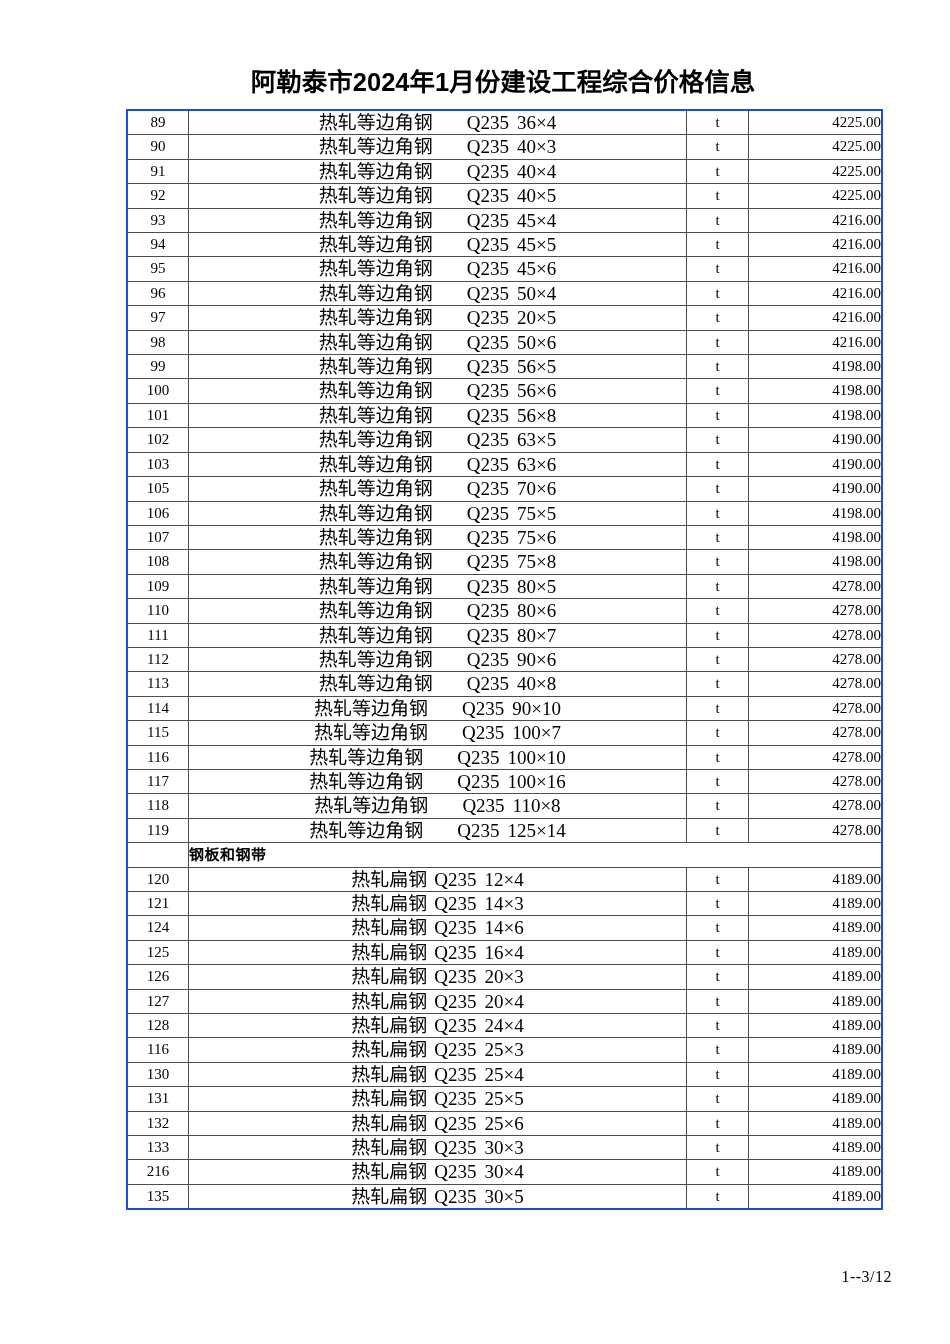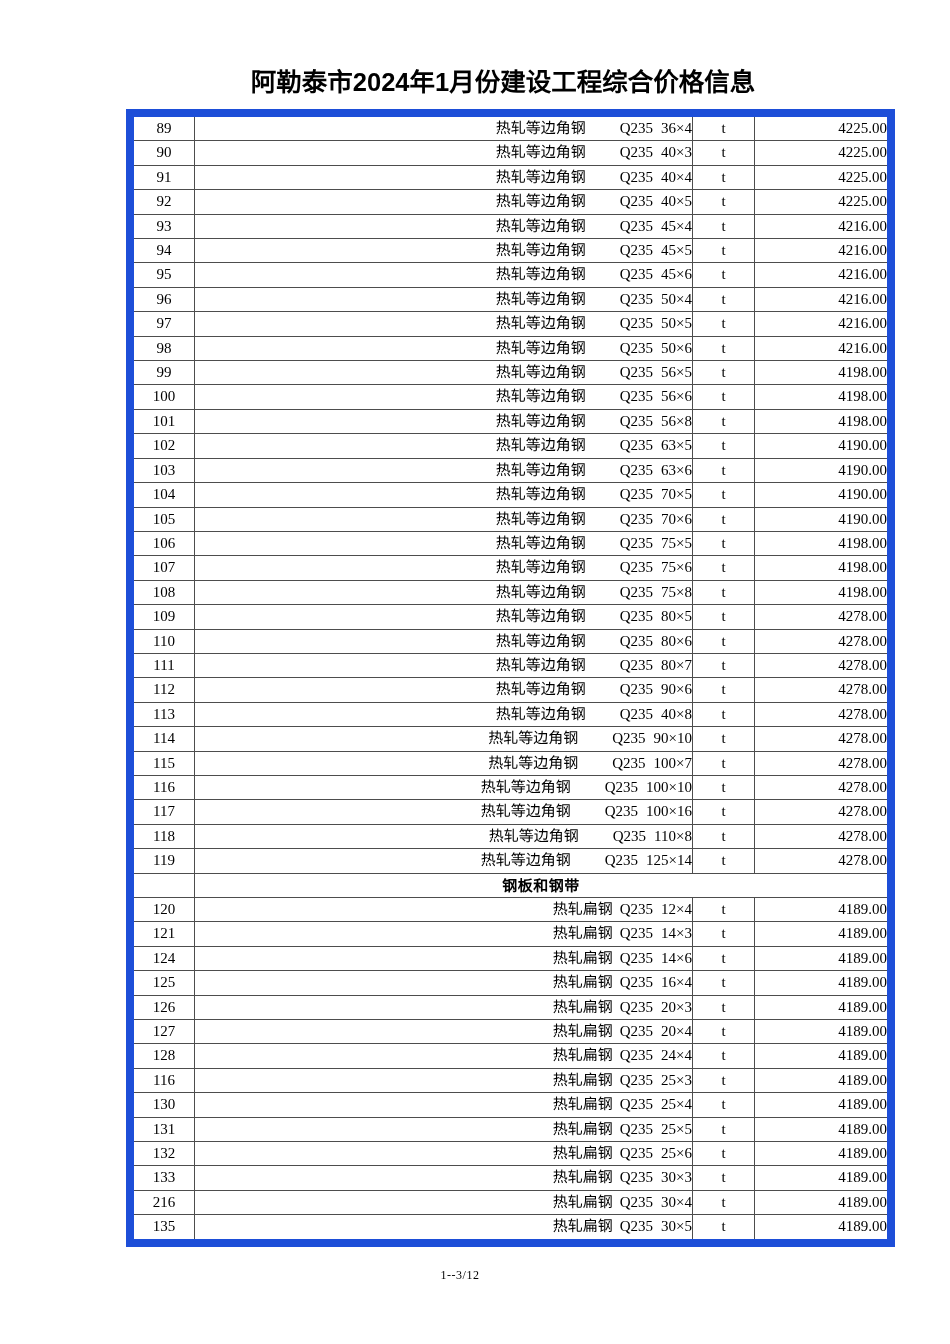--- a/index.html
+++ b/index.html
@@ -55,31 +55,31 @@
     height: 23.4px;
     padding: 0;
     line-height: 23.4px;
     vertical-align: middle;
     overflow: hidden;
     white-space: nowrap;
   }
 
   
   .price-table {
-    border: 8px solid #1d4ed8;
+    border: 2px solid #1d4ed8;
   }
 
   .col-no    { width: 60px;  text-align: center; font-size: 15px; }
-  .col-desc  { width: 497px; text-align: right;   padding-left: 6px; font-size: 15px; }
+  .col-desc  { width: 497px; text-align: center;   padding-left: 6px; font-size: 19px; }
   .col-unit  { width: 61px;  text-align: center; font-size: 15px; }
   .col-price { width: 132px; text-align: right;  padding-right: 8px; font-size: 15px; }
 
   
   .section-row .section-cell {
-    text-align: center;
+    text-align: left;
     font-family: "Liberation Sans", "DejaVu Sans", sans-serif;
     font-weight: bold;
     font-size: 15px;
     letter-spacing: 0.5px;
   }
   .section-row .section-blank {
     border-right: 1px solid #4d4d4d;
   }
 
   
@@ -89,22 +89,22 @@
   .spec-grade  { display: inline; }
   .spec-gap    { display: inline-block; width: 8px; }
   .spec-size   { display: inline; }
 
   
   .page-footer {
     position: absolute;
     left: 0;
     top: 1268px;
     width: 864px;
-    text-align: center;
-    font-size: 12px;
+    text-align: right;
+    font-size: 16px;
     letter-spacing: 0.5px;
   }
 </style>
 </head>
 <body>
 
 <div class="page">
 
   <h1 class="doc-title">阿勒泰市2024年1月份建设工程综合价格信息</h1>
 
@@ -159,21 +159,21 @@
           <td class="col-price">4216.00</td>
         </tr>
         <tr>
           <td class="col-no">96</td>
           <td class="col-desc"><span class="desc-name">热轧等边角钢</span><span class="desc-gap-wide"></span><span class="spec-grade">Q235</span><span class="spec-gap"></span><span class="spec-size">50×4</span></td>
           <td class="col-unit">t</td>
           <td class="col-price">4216.00</td>
         </tr>
         <tr>
           <td class="col-no">97</td>
-          <td class="col-desc"><span class="desc-name">热轧等边角钢</span><span class="desc-gap-wide"></span><span class="spec-grade">Q235</span><span class="spec-gap"></span><span class="spec-size">50×5</span></td>
+          <td class="col-desc"><span class="desc-name">热轧等边角钢</span><span class="desc-gap-wide"></span><span class="spec-grade">Q235</span><span class="spec-gap"></span><span class="spec-size">20×5</span></td>
           <td class="col-unit">t</td>
           <td class="col-price">4216.00</td>
         </tr>
         <tr>
           <td class="col-no">98</td>
           <td class="col-desc"><span class="desc-name">热轧等边角钢</span><span class="desc-gap-wide"></span><span class="spec-grade">Q235</span><span class="spec-gap"></span><span class="spec-size">50×6</span></td>
           <td class="col-unit">t</td>
           <td class="col-price">4216.00</td>
         </tr>
         <tr>
@@ -196,26 +196,20 @@
         </tr>
         <tr>
           <td class="col-no">102</td>
           <td class="col-desc"><span class="desc-name">热轧等边角钢</span><span class="desc-gap-wide"></span><span class="spec-grade">Q235</span><span class="spec-gap"></span><span class="spec-size">63×5</span></td>
           <td class="col-unit">t</td>
           <td class="col-price">4190.00</td>
         </tr>
         <tr>
           <td class="col-no">103</td>
           <td class="col-desc"><span class="desc-name">热轧等边角钢</span><span class="desc-gap-wide"></span><span class="spec-grade">Q235</span><span class="spec-gap"></span><span class="spec-size">63×6</span></td>
-          <td class="col-unit">t</td>
-          <td class="col-price">4190.00</td>
-        </tr>
-        <tr>
-          <td class="col-no">104</td>
-          <td class="col-desc"><span class="desc-name">热轧等边角钢</span><span class="desc-gap-wide"></span><span class="spec-grade">Q235</span><span class="spec-gap"></span><span class="spec-size">70×5</span></td>
           <td class="col-unit">t</td>
           <td class="col-price">4190.00</td>
         </tr>
         <tr>
           <td class="col-no">105</td>
           <td class="col-desc"><span class="desc-name">热轧等边角钢</span><span class="desc-gap-wide"></span><span class="spec-grade">Q235</span><span class="spec-gap"></span><span class="spec-size">70×6</span></td>
           <td class="col-unit">t</td>
           <td class="col-price">4190.00</td>
         </tr>
         <tr>

